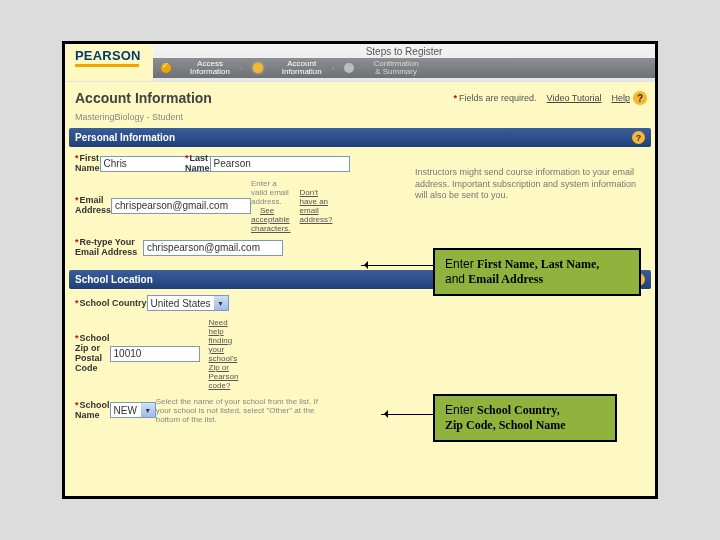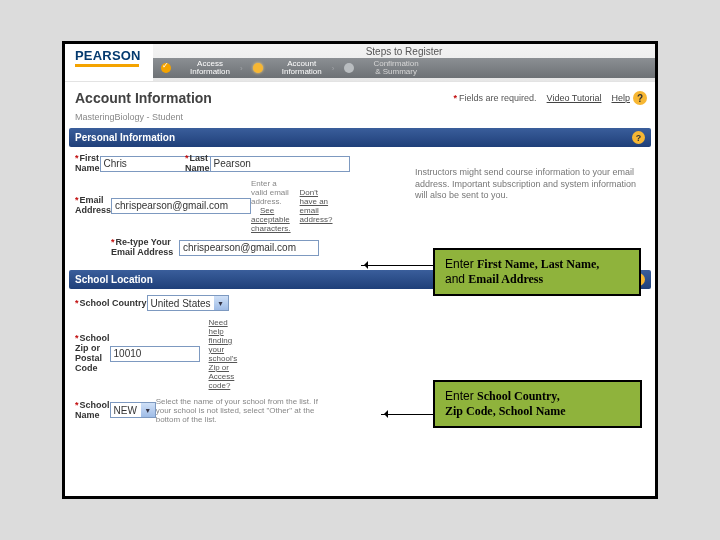--- a/index.html
+++ b/index.html
@@ -9,21 +9,21 @@
     font-family: Arial, Helvetica, sans-serif;
     font-size: 10px;
     display: flex;
     align-items: center;
     justify-content: center;
     position: relative;
   }
   .frame {
     width: 596px;
     height: 458px;
-    background: #ffffff;
+    background: #fef9c3;
     border: 3px solid #000;
     position: relative;
     overflow: hidden;
   }
   .top {
     display: flex;
     align-items: stretch;
     height: 38px;
     border-bottom: 1px solid #e3e3e3;
   }
@@ -198,21 +198,21 @@
           <label><span class="star">*</span><span>Email Address</span></label>
           <input type="text" value="chrispearson@gmail.com" style="">
           <div class="hint">
             <span>Enter a valid email address.</span>
             <span class="hintlink" style="display:inline;">See acceptable characters.</span>
           </div>
           <div class="hintlink">Don't have an email address?</div>
         </div>
       </div>
       <div class="row">
-        <div class="field" style="width:208px;margin-left:36px;">
+        <div class="field" style="width:208px;">
           <label><span class="star">*</span><span>Re-type Your Email Address</span></label>
           <input type="text" value="chrispearson@gmail.com" style="">
         </div>
       </div>
     </div>
     <div class="right">Instructors might send course information to your email address. Important subscription and system information will also be sent to you.</div>
   </div>
 
   <div class="bandwrap">
     <div class="band">
@@ -227,39 +227,39 @@
       <div class="selectwrap">
         <select>
           <option>United States</option>
         </select>
         <span class="chev">▾</span>
       </div>
     </div>
     <div class="field" style="width:150px;margin-bottom:6px;">
       <label><span class="star">*</span><span>School Zip or Postal Code</span></label>
       <input type="text" style="width: 90px;" value="10010">
-      <div class="hintlink">Need help finding your school's Zip or Access code?</div>
+      <div class="hintlink">Need help finding your school's Zip or Pearson code?</div>
     </div>
     <div class="field" style="width:260px;">
       <label><span class="star">*</span><span>School Name</span></label>
       <div class="selectwrap">
         <select>
           <option>NEW YORK UNIVERSITY</option>
         </select>
         <span class="chev">▾</span>
       </div>
       <div class="hint" style="width:540px;">Select the name of your school from the list. If your school is not listed, select "Other" at the bottom of the list.</div>
     </div>
   </div>
 
   <div class="arrow" style="left:296px; top:221px; width:72px;"></div>
   <div class="callout" style="left:368px; top:204px; width:208px;">
     <span>Enter </span><span class="bold">First Name, Last Name,</span><br>
     <span>and </span><span class="bold">Email Address</span>
   </div>
 
   <div class="arrow" style="left:316px; top:370px; width:54px;"></div>
-  <div class="callout" style="left:368px; top:336px; width:209px;">
+  <div class="callout" style="left:368px; top:350px; width:184px;">
     <span>Enter </span><span class="bold">School Country,</span><br>
     <span class="bold">Zip Code, School Name</span>
   </div>
 
 </div>
 
 </body></html>

